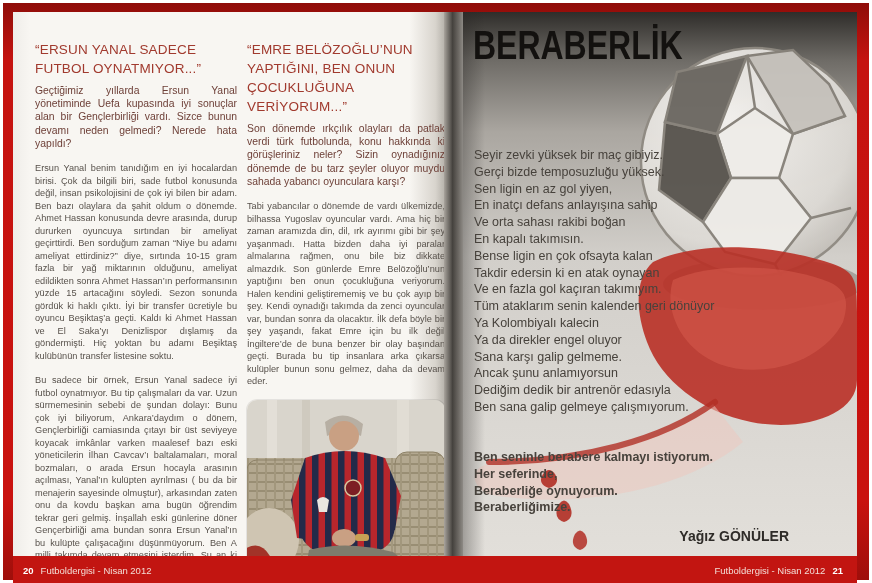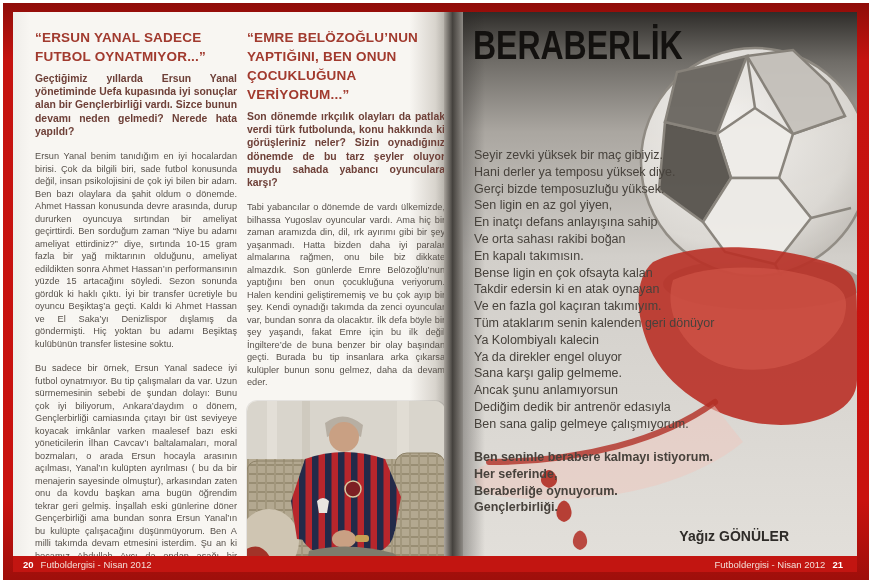--- a/index.html
+++ b/index.html
@@ -23,25 +23,25 @@
     background:linear-gradient(90deg,#a9a49d 0%, #45423e 45%, #6b6762 75%, #8d8a85 100%);
   }
   .page-right { left:463px; width:394px; }
   .art-bg { position:absolute; inset:0; }
 
   
   .col { position:absolute; top:16px; }
   .col-1 { left:22px; width:202px; height:524px; }
   .col-2 { left:234px; width:198px; height:524px; }
   h2.article-heading {
-    margin:0 0 6px 0; font-size:13.5px; line-height:19px; font-weight:bold;
+    margin:12px 0 6px 0; font-size:13.5px; line-height:19px; font-weight:normal;
     color:#a13a2e; letter-spacing:.2px;
   }
   p.question {
-    margin:0 0 12px 0; font-size:10.4px; line-height:13.2px; font-weight:bold;
+    margin:0 0 12px 0; font-size:10.4px; line-height:13.2px; font-weight:normal;
     color:#6e4038; text-align:justify;
   }
   p.body-text {
     margin:0 0 12px 0; font-size:9.2px; line-height:12.5px;
     color:#57514b; text-align:justify;
   }
   .photo-wrap {
     margin-top:8px; width:198px; height:222px; border-radius:10px; overflow:hidden;
     box-shadow:0 0 0 1px rgba(0,0,0,.08);
   }
@@ -56,21 +56,21 @@
   .poem-1 { top:135px; }
   .poem-2 { top:437px;font-weight:bold; }
   .poem-line { font-size:12.5px; line-height:16.8px; white-space:nowrap; }
   .poem-author {
     position:absolute; right:68px; top:516px;
     font-size:14px; font-weight:bold; color:#2e2b28;
   }
 
   
   .footer-band {
-    position:absolute; left:13px; top:556px; width:844px; height:16px;
+    position:absolute; left:13px; top:556px; width:844px; height:28px;
     background:#c21511; color:#f6eee9; font-size:9.5px;
     display:flex; align-items:center; justify-content:space-between;
     padding:0 14px 0 10px;
   }
   .footer-group { display:flex; gap:7px; align-items:center; }
   .pgnum { font-weight:bold; color:#ffffff; }
   .issue { color:#f3ddd6; }
 </style>
 </head>
 <body>
@@ -188,21 +188,20 @@
     <path d="M 96 492 q 5 -7 10 0 q 7 14 -5 18 q -12 -4 -5 -18 Z" fill="#b12e24" opacity=".9"></path>
     <path d="M 112 522 q 5 -7 10 0 q 6 12 -5 16 q -11 -4 -5 -16 Z" fill="#b12e24" opacity=".85"></path>
 
     <rect width="22" height="544" fill="url(#gutShade)"></rect>
   </svg>
 
   <h1 class="poem-title">BERABERLİK</h1>
 
   <div class="poem poem-1">
     <div class="poem-line">Seyir zevki yüksek bir maç gibiyiz.</div>
-    <div class="poem-line">Hani derler ya temposu yüksek diye.</div>
     <div class="poem-line">Gerçi bizde temposuzluğu yüksek.</div>
     <div class="poem-line">Sen ligin en az gol yiyen,</div>
     <div class="poem-line">En inatçı defans anlayışına sahip</div>
     <div class="poem-line">Ve orta sahası rakibi boğan</div>
     <div class="poem-line">En kapalı takımısın.</div>
     <div class="poem-line">Bense ligin en çok ofsayta kalan</div>
     <div class="poem-line">Takdir edersin ki en atak oynayan</div>
     <div class="poem-line">Ve en fazla gol kaçıran takımıyım.</div>
     <div class="poem-line">Tüm ataklarım senin kalenden geri dönüyor</div>
     <div class="poem-line">Ya Kolombiyalı kalecin</div>
@@ -210,21 +209,21 @@
     <div class="poem-line">Sana karşı galip gelmeme.</div>
     <div class="poem-line">Ancak şunu anlamıyorsun</div>
     <div class="poem-line">Dediğim dedik bir antrenör edasıyla</div>
     <div class="poem-line">Ben sana galip gelmeye çalışmıyorum.</div>
   </div>
 
   <div class="poem poem-2">
     <div class="poem-line">Ben seninle berabere kalmayı istiyorum.</div>
     <div class="poem-line">Her seferinde,</div>
     <div class="poem-line">Beraberliğe oynuyorum.</div>
-    <div class="poem-line">Gençlerbirliği.</div>
+    <div class="poem-line">Beraberliğimize.</div>
   </div>
 
   <div class="poem-author">Yağız GÖNÜLER</div>
 </div>
 
 <div class="footer-band">
   <div class="footer-group">
     <span class="pgnum">20</span>
     <span class="issue">Futboldergisi - Nisan 2012</span>
   </div>

